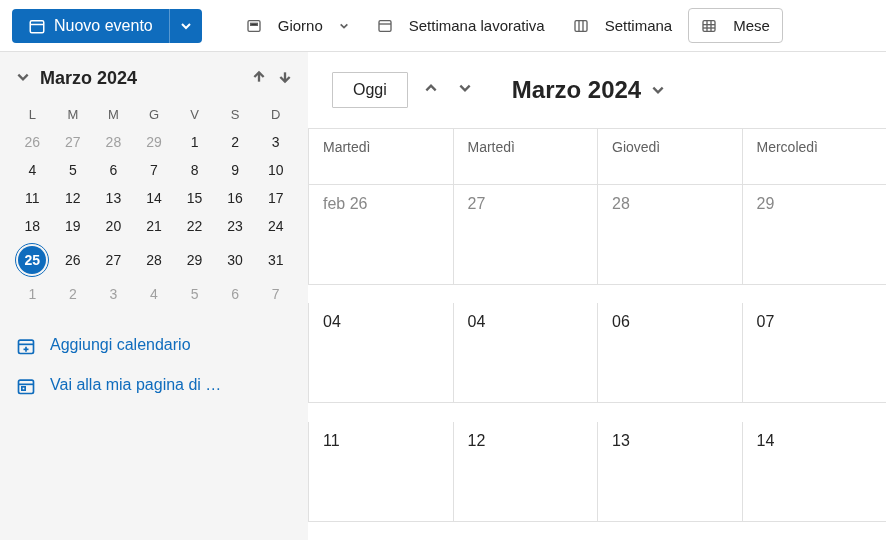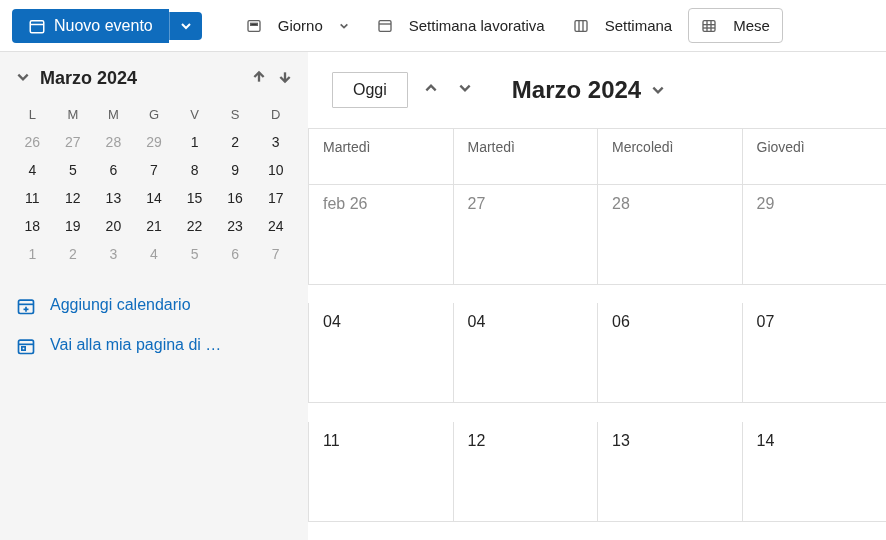--- a/index.html
+++ b/index.html
@@ -1,19 +1,19 @@
 <!DOCTYPE html>
 <html><head>
 <meta charset="utf-8">
 <style>
 * { box-sizing: border-box; margin: 0; padding: 0; font-family: 'Segoe UI', Arial, sans-serif; }
 body { background: #fff; width: 886px; height: 540px; overflow: hidden; }
 
 .toolbar { display: flex; align-items: center; padding: 8px 12px; gap: 8px; border-bottom: 1px solid #e0e0e0; height: 52px; }
-.new-event-btn { display: flex; align-items: center; }
+.new-event-btn { display: flex; }
 .new-event-main { background: #0f6cbd; color: #fff; border: none; padding: 8px 16px; border-radius: 4px 0 0 4px; font-size: 16px; display: flex; align-items: center; gap: 8px; cursor: pointer; }
 .new-event-main svg { width: 18px; height: 18px; }
 .new-event-chevron { background: #0f6cbd; color: #fff; border: none; border-left: 1px solid rgba(255,255,255,0.3); padding: 8px 10px; border-radius: 0 4px 4px 0; cursor: pointer; display: flex; align-items: center; }
 .new-event-chevron svg { width: 12px; height: 12px; }
 .view-buttons { display: flex; gap: 4px; margin-left: 24px; }
 .view-btn { background: transparent; border: none; padding: 8px 12px; font-size: 15px; color: #242424; display: flex; align-items: center; gap: 16px; cursor: pointer; border-radius: 4px; }
 .view-btn.active { border: 1px solid #c7c7c7; }
 .view-btn svg { width: 16px; height: 16px; stroke: #616161; }
 .view-btn .chev svg { width: 10px; height: 10px; }
 
@@ -170,20 +170,29 @@
           <tr>
             <td>18</td>
             <td>19</td>
             <td>20</td>
             <td>21</td>
             <td>22</td>
             <td>23</td>
             <td>24</td>
           </tr>
           <tr>
+            <td class="today"><span>25</span></td>
+            <td>26</td>
+            <td>27</td>
+            <td>28</td>
+            <td>29</td>
+            <td>30</td>
+            <td>31</td>
+          </tr>
+          <tr>
             <td class="other">1</td>
             <td class="other">2</td>
             <td class="other">3</td>
             <td class="other">4</td>
             <td class="other">5</td>
             <td class="other">6</td>
             <td class="other">7</td>
           </tr>
         </tbody>
     </table>
@@ -222,22 +231,22 @@
       <span class="cal-title">
         <span>Marzo 2024</span>
         <svg viewBox="0 0 12 12" fill="none" stroke="currentColor" stroke-width="2">
             <polyline points="2,4 6,8 10,4"></polyline>
           </svg>
       </span>
     </div>
     <div class="cal-grid" id="cal-grid">
         <div class="cal-dayhead">Martedì</div>
         <div class="cal-dayhead">Martedì</div>
+        <div class="cal-dayhead">Giovedì</div>
         <div class="cal-dayhead">Mercoledì</div>
-        <div class="cal-dayhead">Giovedì</div>
         <div class="cal-cell muted">feb 26</div>
         <div class="cal-cell muted">27</div>
         <div class="cal-cell muted">28</div>
         <div class="cal-cell muted">29</div>
         <div class="cal-cell">04</div>
         <div class="cal-cell">04</div>
         <div class="cal-cell">06</div>
         <div class="cal-cell">07</div>
         <div class="cal-cell">11</div>
         <div class="cal-cell">12</div>

